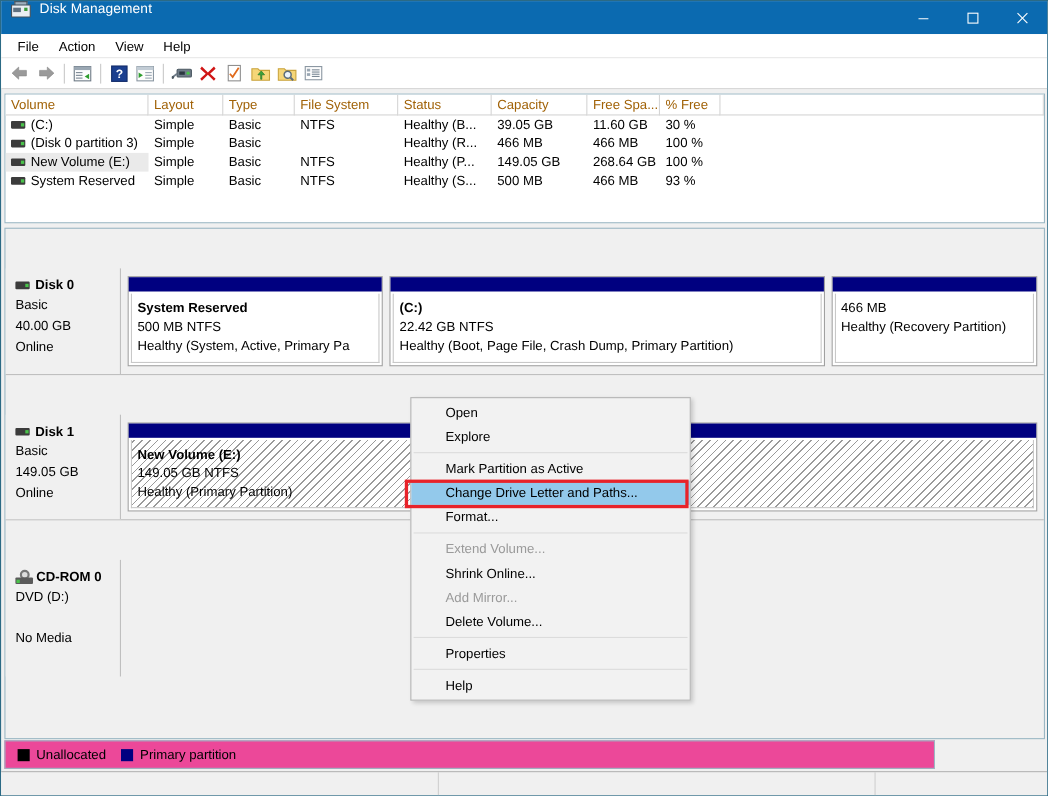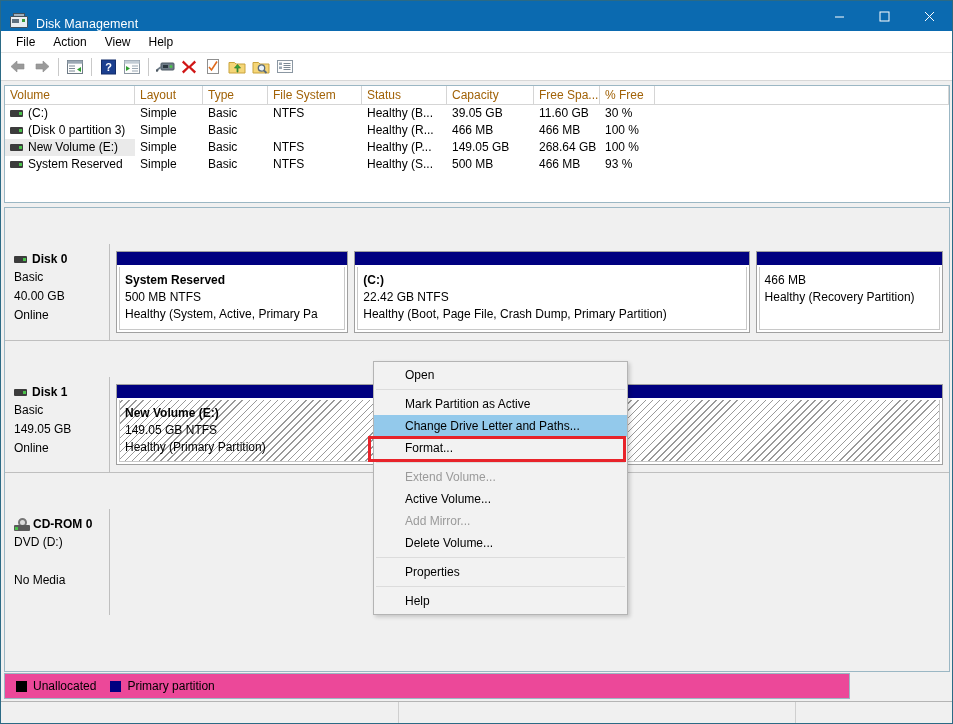--- a/index.html
+++ b/index.html
@@ -16,21 +16,21 @@
     border: 1px solid #2b6a85;
     background: #f0f0f0;
     overflow: hidden;
   }
 
   
   .titlebar {
     position: absolute; left: 0; top: 0;
     width: 951px; height: 30px;
     background: #0b6ab0;
-    display: flex; align-items: flex-end;
+    display: flex; align-items: flex-start;
   }
   .title-icon {
     width: 18px; height: 18px; margin-left: 9px; margin-right: 8px;
     position: relative; flex: 0 0 auto;
   }
   .title-icon .body {
     position: absolute; left: 0; top: 3px; width: 18px; height: 12px;
     background: #e9eef2; border: 1px solid #43515c; border-radius: 1px;
   }
   .title-icon .slot {
@@ -533,27 +533,28 @@
   </div>
 
   <div class="statusbar">
     <div class="sb-pane" style="width:398px"></div>
     <div class="sb-pane" style="width:397px"></div>
     <div class="sb-pane" style="flex:1 1 auto; border-right:none;"></div>
   </div>
 
   <div class="ctxmenu">
     <div class="ctx-item">Open</div>
+    <div class="ctx-item">Explore</div>
     <div class="ctx-sep"></div>
     <div class="ctx-item">Mark Partition as Active</div>
     <div class="ctx-item hl">Change Drive Letter and Paths...</div>
     <div class="ctx-item">Format...</div>
     <div class="ctx-sep"></div>
     <div class="ctx-item disabled">Extend Volume...</div>
-    <div class="ctx-item">Active Volume...</div>
+    <div class="ctx-item">Shrink Online...</div>
     <div class="ctx-item disabled">Add Mirror...</div>
     <div class="ctx-item">Delete Volume...</div>
     <div class="ctx-sep"></div>
     <div class="ctx-item">Properties</div>
     <div class="ctx-sep"></div>
     <div class="ctx-item">Help</div>
   </div>
 
   <div class="redbox"></div>
 

